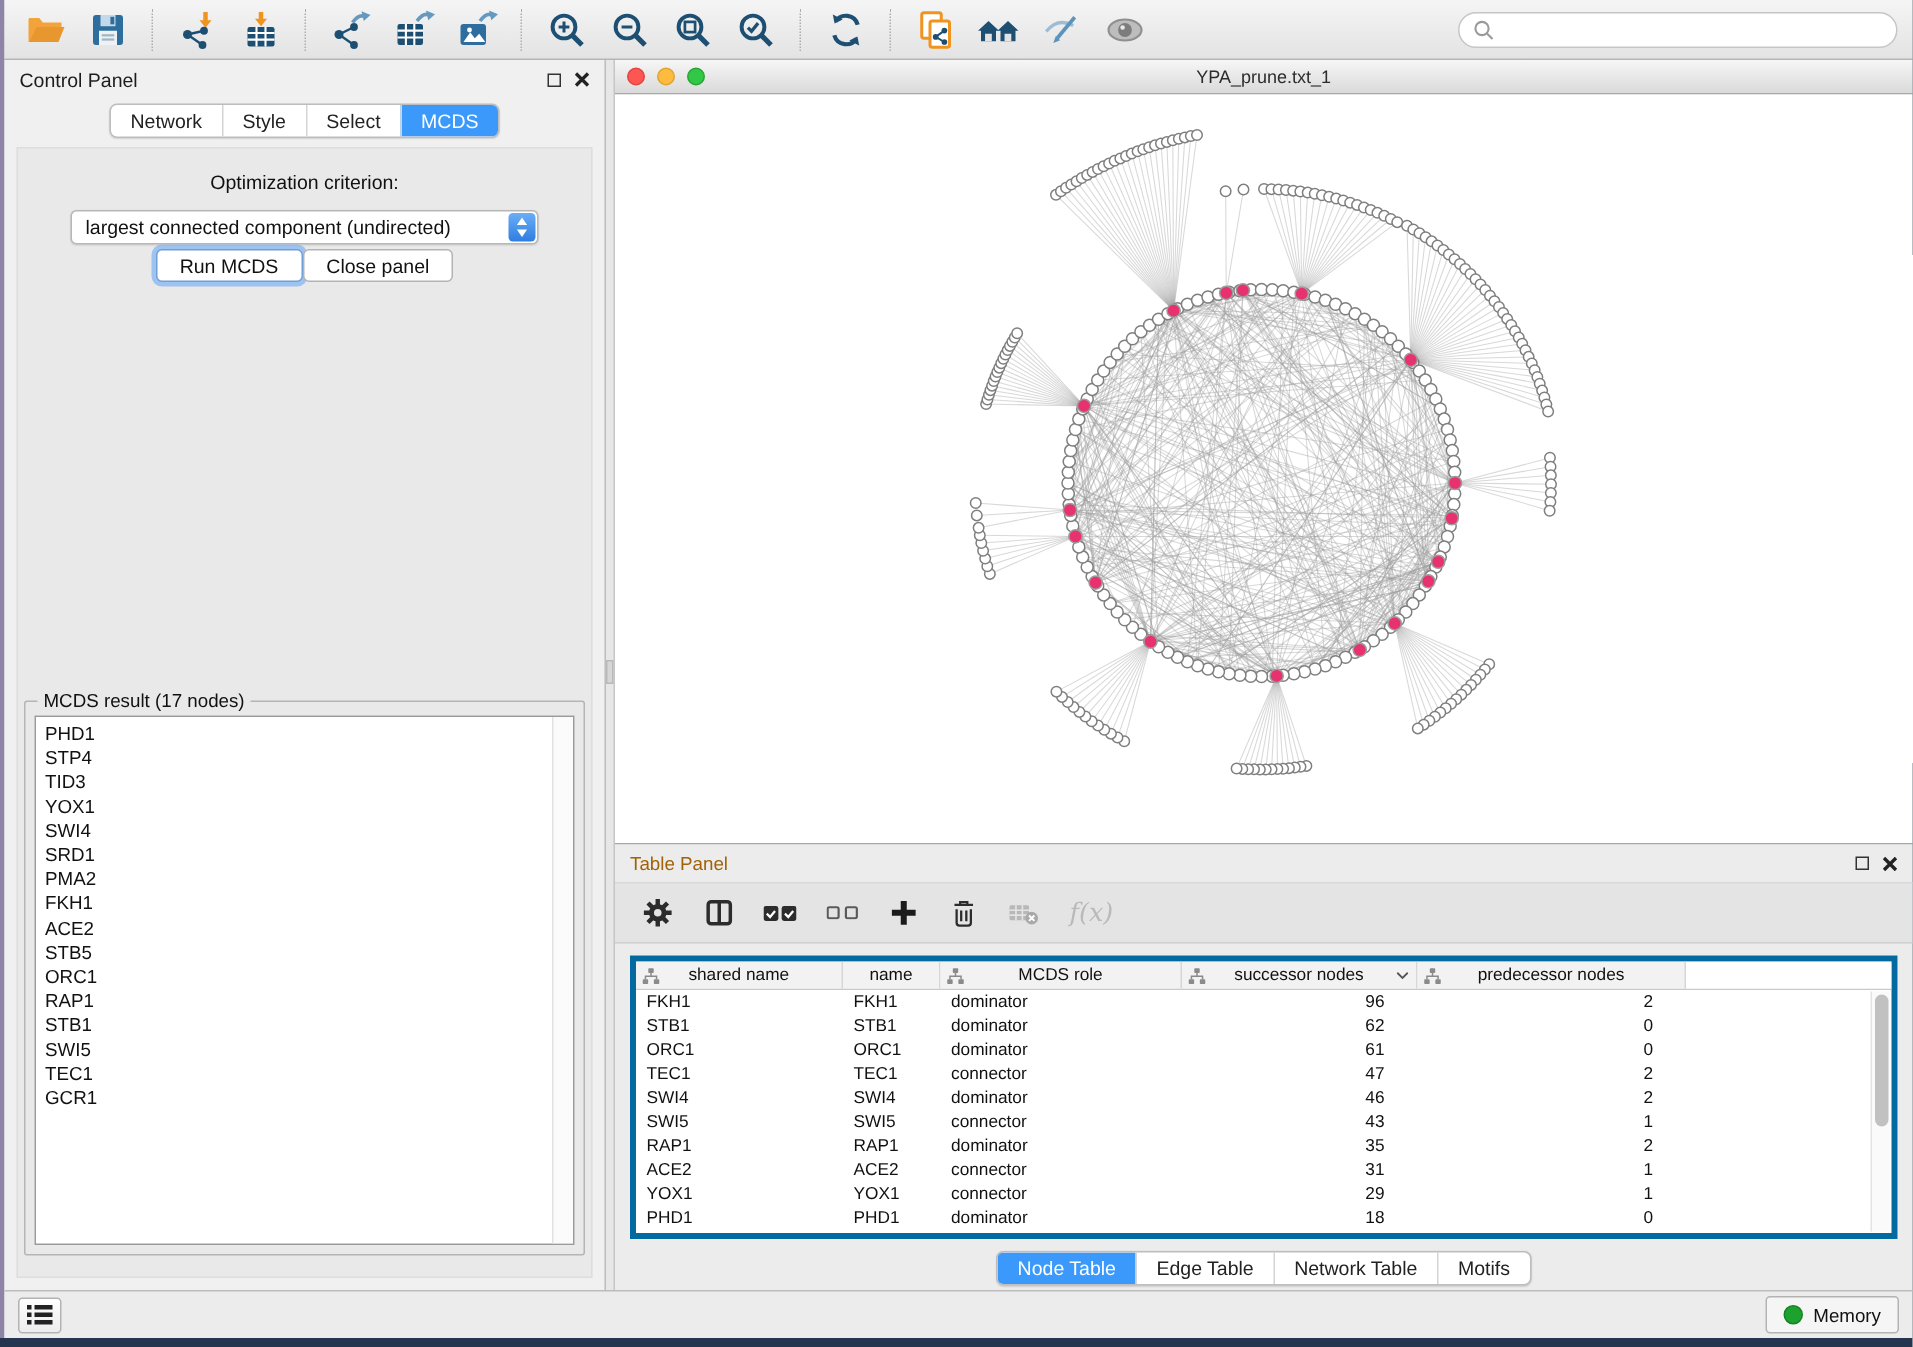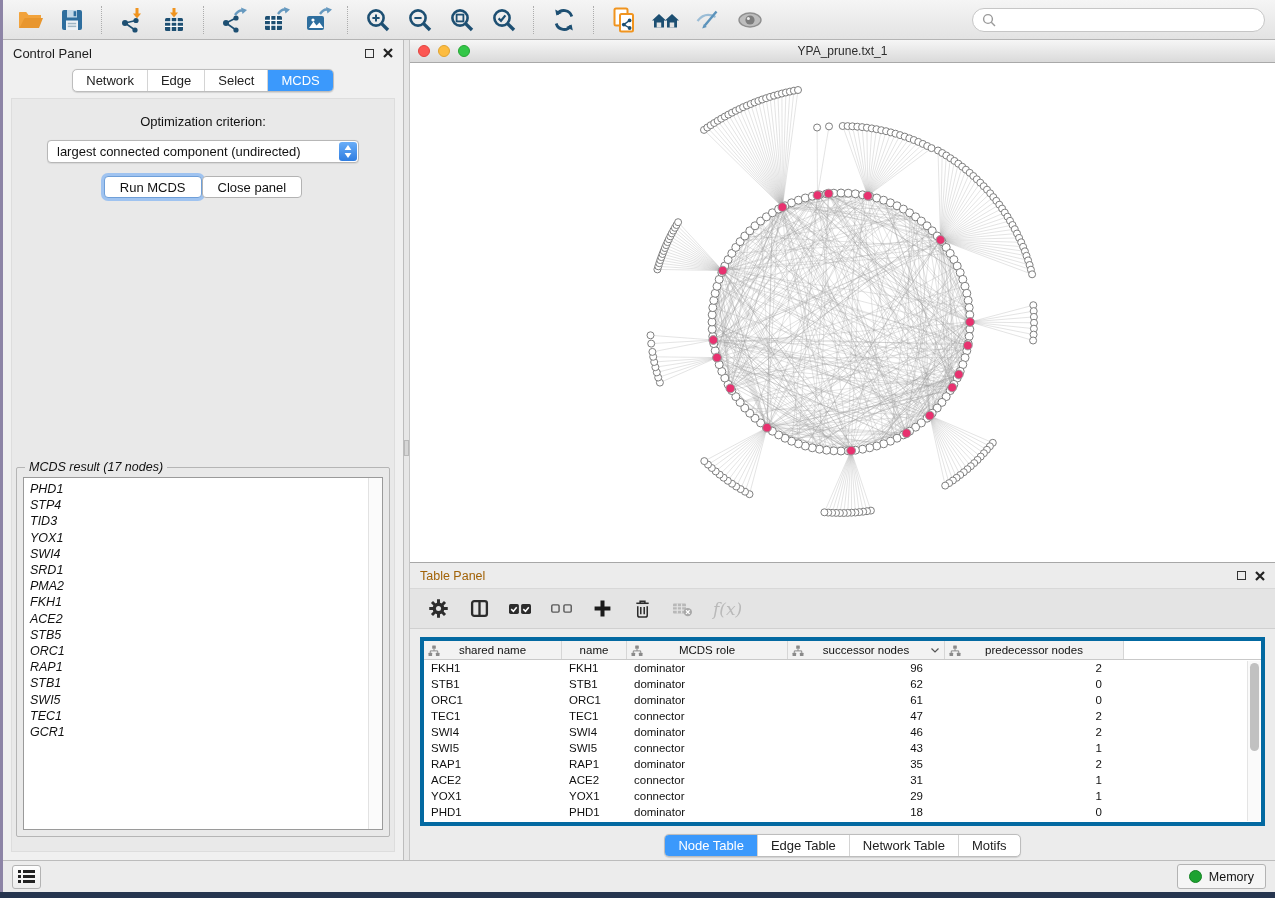--- a/index.html
+++ b/index.html
@@ -53,29 +53,29 @@
   .dropdown {
     width:312px; height:23px; background:#fff; border:1px solid #b7b7b7; border-radius:4px;
     display:flex; align-items:center; font-size:13px; color:#111; padding-left:9px;
     box-shadow:0 0.5px 1px rgba(0,0,0,.08);
   }
   .dd-spinner {
     margin-left:auto; width:18px; height:19px; margin-right:1px;
     background:linear-gradient(#6aaef8,#2f7de1); border-radius:3px;
     display:flex; flex-direction:column; align-items:center; justify-content:center; gap:1px;
   }
-  .btn-row { margin-top:13px; display:flex; gap:0; }
+  .btn-row { margin-top:3px; display:flex; gap:0; }
   .mac-btn {
     height:22px; padding:0 15px; background:#fff; border:1px solid #b3b3b3; border-radius:4px;
     font-size:13px; color:#111; font-family:"Liberation Sans",sans-serif;
   }
   .mac-btn.focused { box-shadow:0 0 0 3px rgba(110,170,245,.6); border-color:#6f9fd8; }
   .groupbox {
     margin-top:auto; margin-bottom:14px; width:374px; height:370px; position:relative;
-    border:1px solid #b5b5b5; border-radius:2px;font-style:italic;
+    border:1px solid #b5b5b5; border-radius:2px;
   }
   .groupbox-legend { position:absolute; top:-8px; left:8px; background:#e9e9e9; padding:0 4px; font-size:12.5px; color:#111; }
   .result-list {
     position:absolute; top:9px; left:6px; right:6px; bottom:6px;
     background:#fff; border:1px solid #9a9a9a; display:flex; overflow:hidden;
   }
   .result-items { flex:1; padding:3px 0 0 6px; font-size:12.5px; line-height:16.2px; color:#111; }
   .result-scroll { width:14px; flex:0 0 14px; background:#fbfbfb; border-left:1px solid #e2e2e2; }
   
   .v-split { width:7px; flex:0 0 7px; background:#e7e7e7; border-left:1px solid #bdbdbd; border-right:1px solid #c6c6c6; position:relative; }
@@ -296,21 +296,21 @@
         <span class="win-btns">
           <span class="float-box"></span>
           <svg width="10" height="10" viewBox="0 0 10 10">
             <path d="M1 1l8 8M9 1l-8 8" stroke="#222" stroke-width="2.2"></path>
           </svg>
         </span>
       </div>
       <div class="tabs-row">
         <div class="segmented">
           <span class="seg">Network</span>
-          <span class="seg">Edge</span>
+          <span class="seg">Style</span>
           <span class="seg">Select</span>
           <span class="seg active">MCDS</span>
         </div>
       </div>
       <div class="cp-content">
         <div class="opt-label">Optimization criterion:</div>
         <div class="dropdown">
           <span>largest connected component (undirected)</span>
           <span class="dd-spinner">
             <svg width="8" height="6" viewBox="0 0 8 6">

